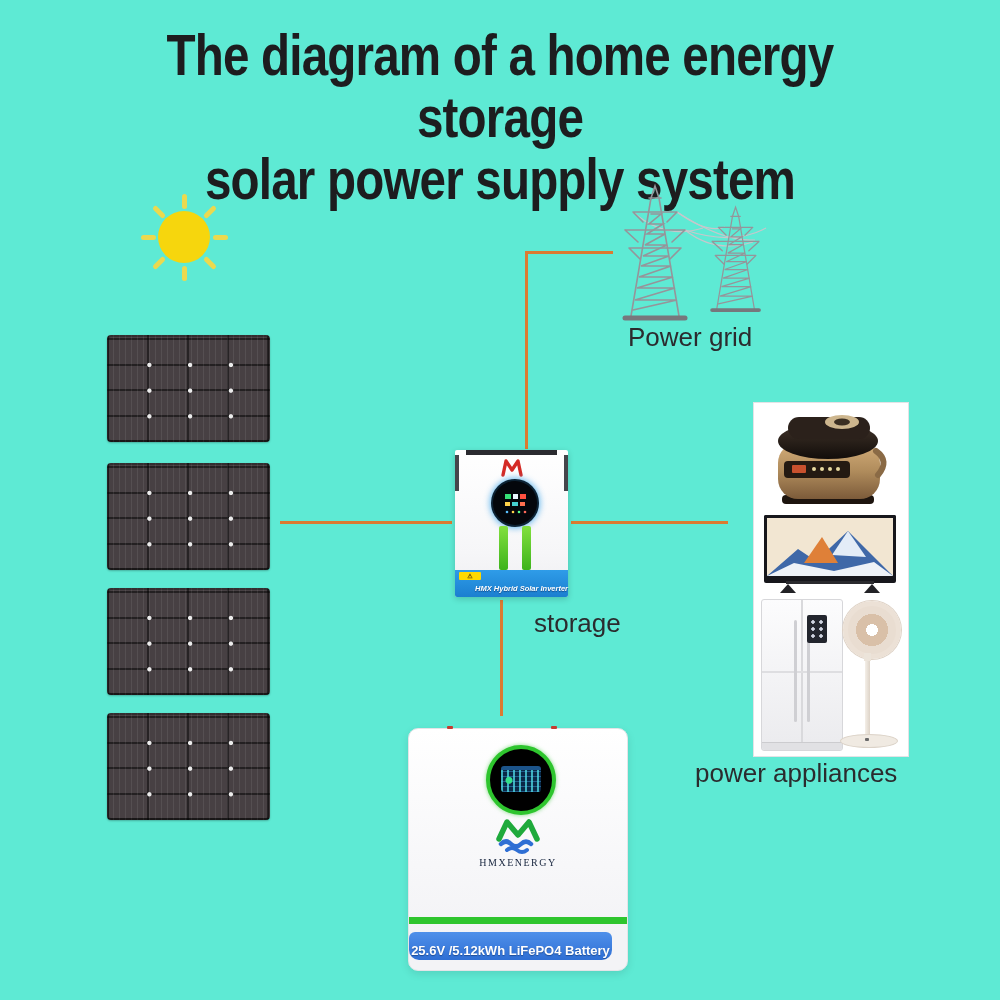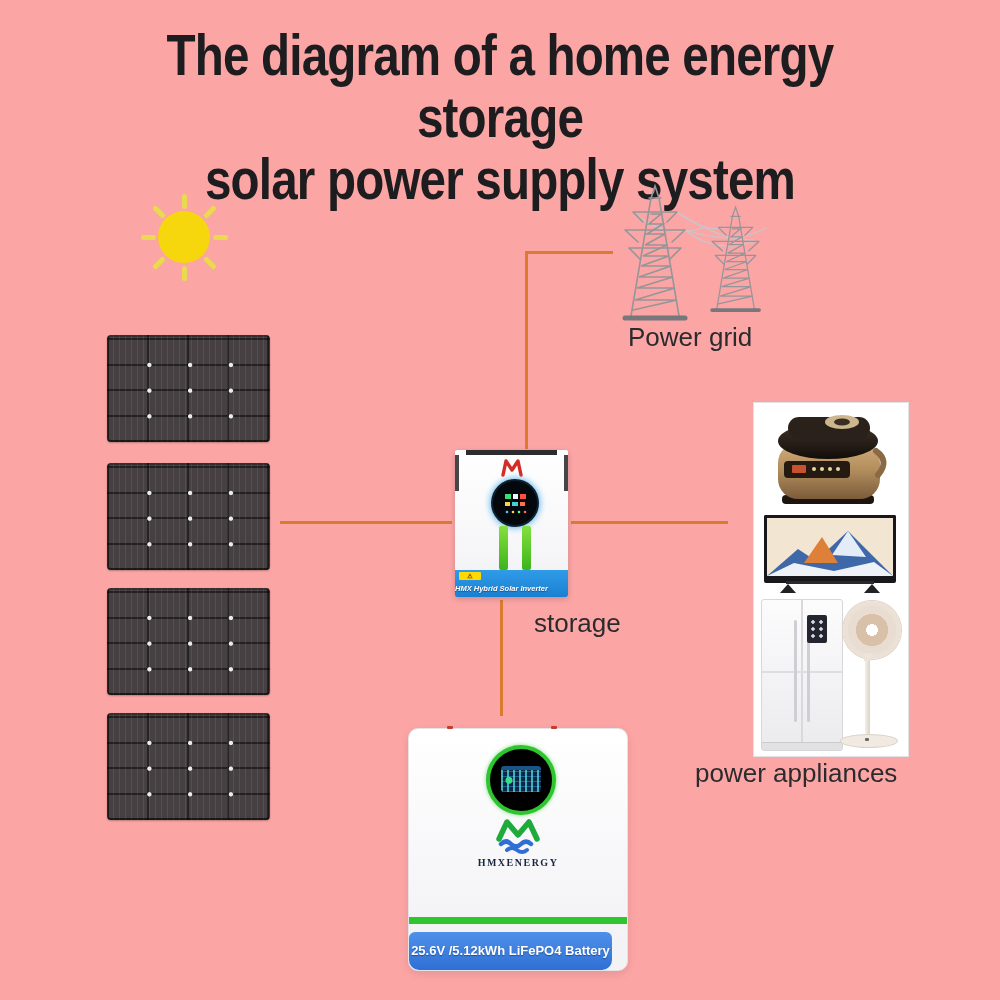--- a/index.html
+++ b/index.html
@@ -1,16 +1,16 @@
 <!DOCTYPE html>
 <html><head>
 <meta charset="utf-8">
 <style>
   html,body{margin:0;padding:0;background:#ffffff;}
-  #canvas{position:relative;width:1000px;height:1000px;background:#fca5a5;overflow:hidden;
+  #canvas{position:relative;width:1000px;height:1000px;background:#5eead4;overflow:hidden;
           font-family:"Liberation Sans",sans-serif;color:#2e2e31;}
   .abs{position:absolute;}
 
   
   .title{left:0;top:24px;width:1000px;text-align:center;font-weight:bold;color:#1d1d1f;
          font-size:58px;line-height:62px;transform:scaleX(0.82);transform-origin:50% 0;
          letter-spacing:-1px;}
 
   
   .lbl{font-size:26px;color:#2b2b2e;white-space:nowrap;}
@@ -51,43 +51,43 @@
   .inv-bracket-r{position:absolute;right:0;top:5px;width:4px;height:36px;background:#45454b;}
   .inv-display{position:absolute;left:38px;top:31px;width:44px;height:44px;border-radius:50%;
                background:#04070c;box-shadow:0 0 0 2px #0d2334,0 0 6px 3px rgba(72,170,235,0.85);}
   .inv-stripe{position:absolute;top:76px;width:9px;height:44px;border-radius:2px;
               background:linear-gradient(180deg,#83e03e,#3db31c);}
   .inv-banner{position:absolute;left:0;right:0;bottom:0;height:27px;
               background:linear-gradient(180deg,#2f9ce8,#1b7fd0);border-radius:0 0 2px 2px;}
   .inv-warn{position:absolute;left:4px;top:2px;width:22px;height:8px;background:#ffd900;
             border-radius:1px;font-size:6px;line-height:8px;color:#5a3b00;text-align:center;
             font-weight:bold;overflow:hidden;}
-  .inv-banner-text{position:absolute;left:0;right:0;bottom:4px;text-align:left;color:#ffffff;
+  .inv-banner-text{position:absolute;left:0;right:0;bottom:4px;text-align:right;color:#ffffff;
             font-size:7.5px;font-weight:bold;font-style:italic;
             text-shadow:0 1px 1px rgba(10,40,90,0.6);}
 
   
   .battery{left:408px;top:728px;width:218px;height:241px;border-radius:10px;
            background:linear-gradient(180deg,#ffffff,#f3f3f6 85%);
            border:1px solid #e4e4e7;box-shadow:0 3px 8px rgba(0,0,0,0.10);}
   .bat-terminal{position:absolute;top:-3px;width:6px;height:3px;background:#c43b30;border-radius:1px;}
   .bat-display{position:absolute;left:77px;top:16px;width:62px;height:62px;border-radius:50%;
                background:#000;border:4px solid #2ec52e;box-shadow:0 0 4px rgba(46,197,46,0.6);}
   .bat-screen{position:absolute;left:11px;top:17px;width:40px;height:26px;border-radius:3px;
       background-color:#0a2846;
       background-image:
         linear-gradient(180deg,#1c548a 0 4px, transparent 4px),
         radial-gradient(circle 4px at 20% 55%, #35e08a 0 3px, transparent 4px),
         repeating-linear-gradient(90deg, rgba(80,220,230,0.75) 0 2px, transparent 2px 6px),
         repeating-linear-gradient(0deg, rgba(60,150,210,0.5) 0 1px, transparent 1px 5px);}
   .bat-brand{position:absolute;left:0;right:0;top:128px;text-align:center;
-             font-family:"Liberation Serif",serif;font-weight:bold;font-size:10px;
+             font-family:"Liberation Serif",serif;font-weight:normal;font-size:10px;
              letter-spacing:1.5px;color:#16243d;}
   .bat-greenstripe{position:absolute;left:0;right:0;top:188px;height:7px;background:#2ec52e;}
-  .bat-banner{position:absolute;left:0;right:15px;top:203px;height:38px;
+  .bat-banner{position:absolute;left:0;right:15px;top:203px;height:28px;
               border-radius:6px 6px 10px 10px;
               background:linear-gradient(180deg,#4f90ea,#2f6fd4);}
   .bat-banner-text{position:absolute;left:0;right:0;top:0;height:38px;line-height:38px;
               text-align:center;color:#ffffff;font-weight:bold;font-size:13px;
               text-shadow:0 1px 1px rgba(10,40,90,0.5);}
 
   
   .appl-panel{left:753px;top:402px;width:154px;height:353px;background:#ffffff;
               border:1px solid #e3e3e6;}
   .tv{position:absolute;left:10px;top:112px;width:132px;height:68px;background:#17171c;

